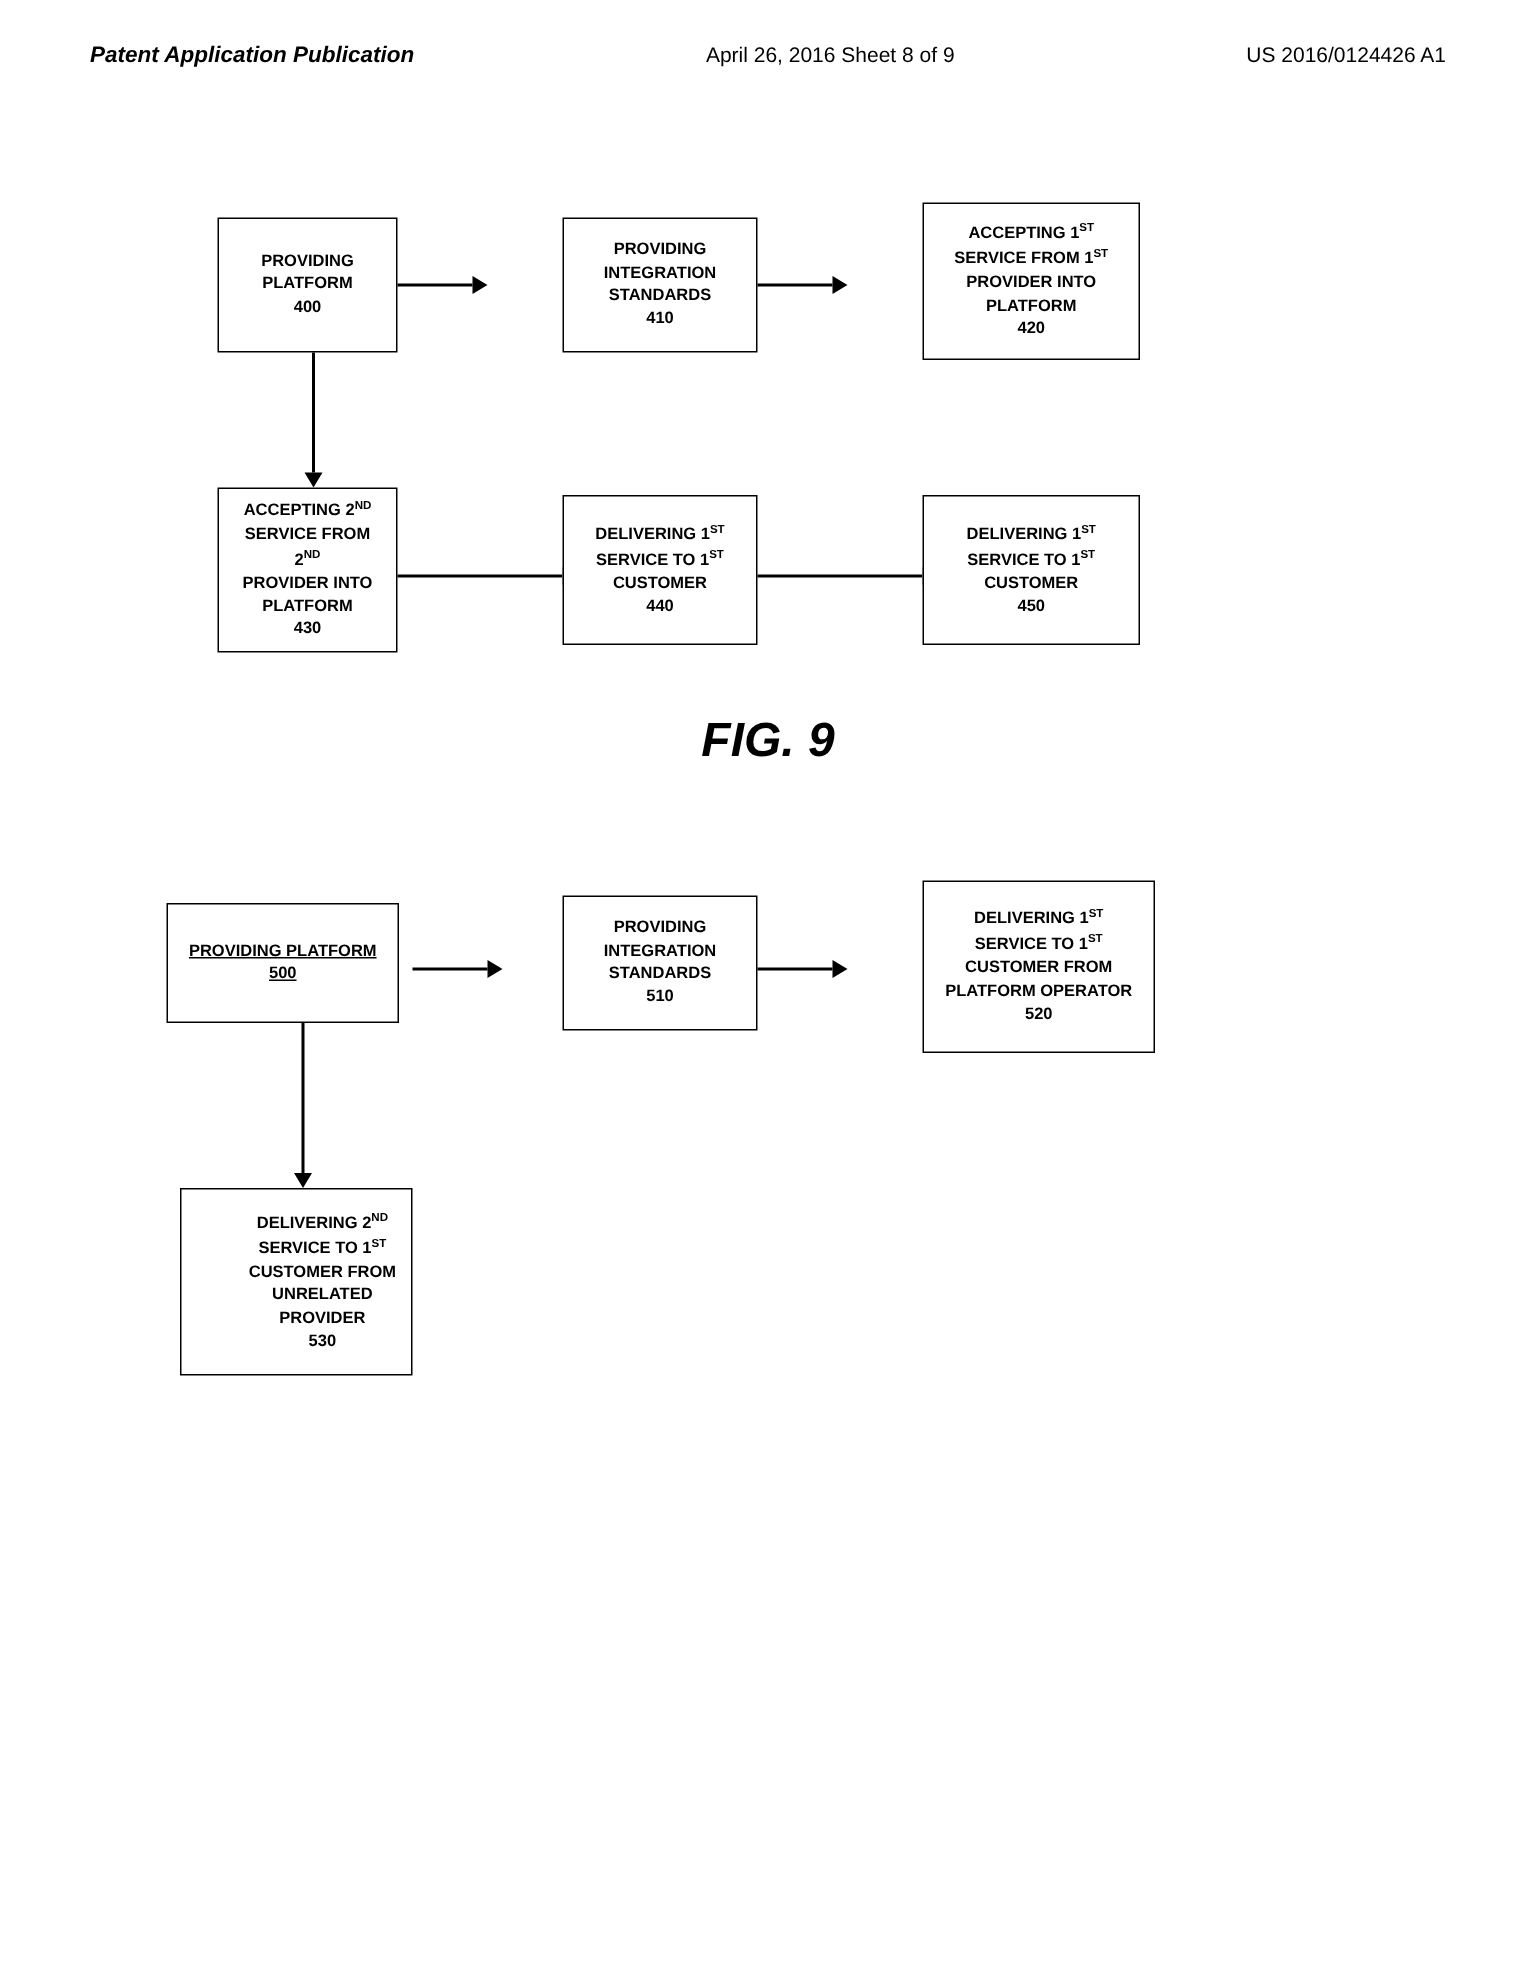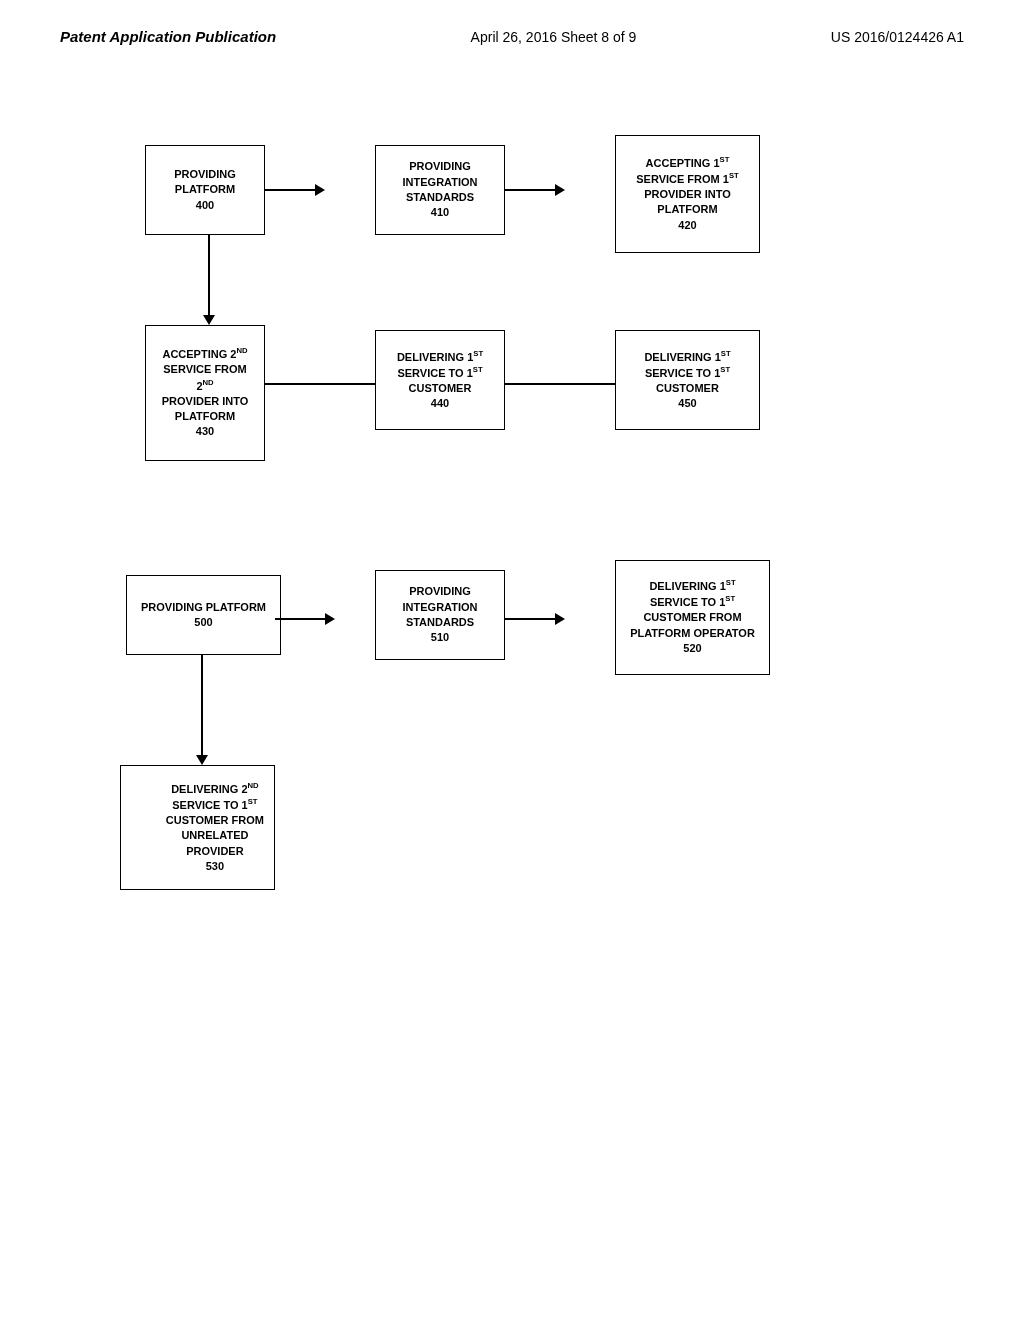--- a/index.html
+++ b/index.html
@@ -9,21 +9,21 @@
       width: 1024px;
       min-height: 1320px;
       position: relative;
       color: #000;
     }
 
     
     .header {
       display: flex;
       justify-content: space-between;
-      align-items: center;
+      align-items: flex-start;
       padding: 28px 60px 0 60px;
       border-bottom: none;
     }
     .header-left {
       font-size: 15px;
       font-weight: bold;
       font-style: italic;
     }
     .header-center {
       font-size: 14px;
@@ -144,29 +144,29 @@
       </div>
 
       <div class="flow-box" style="left: 315px; top: 40px; width: 130px; height: 90px; display:flex; flex-direction:column; justify-content:center; align-items:center;">
         <span>PROVIDING<br>INTEGRATION<br>STANDARDS<br>410</span>
       </div>
 
       <div class="arrow-right" style="left: 445px; top: 79px;">
         <div class="arrow-line-h" style="width: 50px;"></div>
       </div>
 
-      <div class="flow-box" style="left: 555px; top: 30px; width: 145px; height: 118px; display:flex; flex-direction:column; justify-content:center; align-items:center;">
+      <div class="flow-box" style="left: 555px; top: 30px; width: 145px; height: 105px; display:flex; flex-direction:column; justify-content:center; align-items:center;">
         <span>ACCEPTING 1<sup>ST</sup><br>SERVICE FROM 1<sup>ST</sup><br>PROVIDER INTO<br>PLATFORM<br>420</span>
       </div>
 
       <div class="arrow-down" style="left: 143px; top: 130px; height: 90px;">
         <div class="arrow-line-v" style="height: 80px;"></div>
       </div>
 
-      <div class="flow-box" style="left: 85px; top: 220px; width: 120px; height: 136px; display:flex; flex-direction:column; justify-content:center; align-items:center;">
+      <div class="flow-box" style="left: 85px; top: 220px; width: 120px; height: 110px; display:flex; flex-direction:column; justify-content:center; align-items:center;">
         <span>ACCEPTING 2<sup>ND</sup><br>SERVICE FROM 2<sup>ND</sup><br>PROVIDER INTO<br>PLATFORM<br>430</span>
       </div>
 
       <div class="arrow-right" style="left: 205px; top: 273px;">
         <div class="arrow-line-h" style="width: 110px;"></div>
       </div>
 
       <div class="flow-box" style="left: 315px; top: 225px; width: 130px; height: 100px; display:flex; flex-direction:column; justify-content:center; align-items:center;">
         <span>DELIVERING 1<sup>ST</sup><br>SERVICE TO 1<sup>ST</sup><br>CUSTOMER<br>440</span>
       </div>
@@ -174,26 +174,27 @@
       <div class="arrow-right" style="left: 445px; top: 273px;">
         <div class="arrow-line-h" style="width: 110px;"></div>
       </div>
 
       <div class="flow-box" style="left: 555px; top: 225px; width: 145px; height: 100px; display:flex; flex-direction:column; justify-content:center; align-items:center;">
         <span>DELIVERING 1<sup>ST</sup><br>SERVICE TO 1<sup>ST</sup><br>CUSTOMER<br>450</span>
       </div>
 
     </div>
 
+    <div class="fig-label" style="margin-top: -20px; margin-bottom: 30px;">FIG. 9</div>
   </div>
 
   <div class="diagram-section">
     <div class="fig10-container">
 
-      <div class="flow-box" style="left: 66px; top: 30px; width: 155px; height: 80px; display:flex; flex-direction:column; justify-content:center; align-items:center;">
+      <div class="flow-box" style="left: 51px; top: 30px; width: 155px; height: 80px; display:flex; flex-direction:column; justify-content:center; align-items:center;text-decoration:underline;">
         <span>PROVIDING PLATFORM<br>500</span>
       </div>
 
       <div class="arrow-right" style="left: 215px; top: 68px;">
         <div class="arrow-line-h" style="width: 50px;"></div>
       </div>
 
       <div class="flow-box" style="left: 315px; top: 25px; width: 130px; height: 90px; display:flex; flex-direction:column; justify-content:center; align-items:center;">
         <span>PROVIDING<br>INTEGRATION<br>STANDARDS<br>510</span>
       </div>

